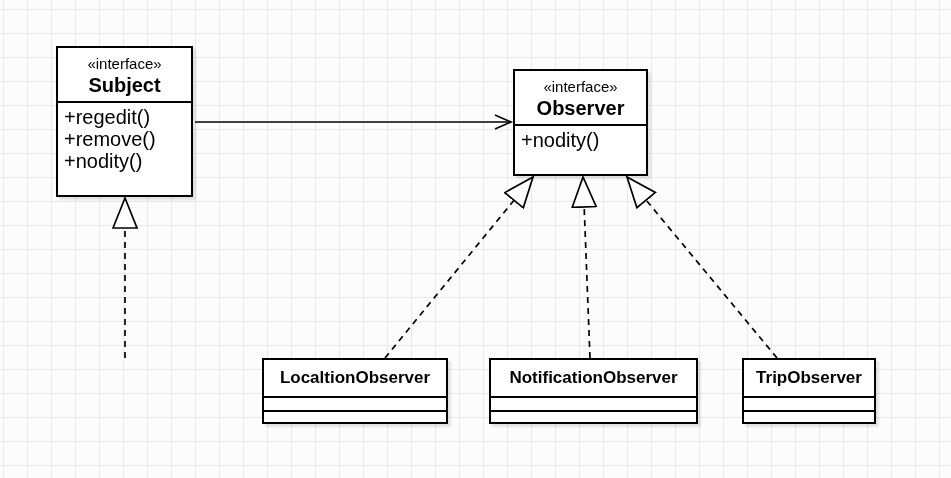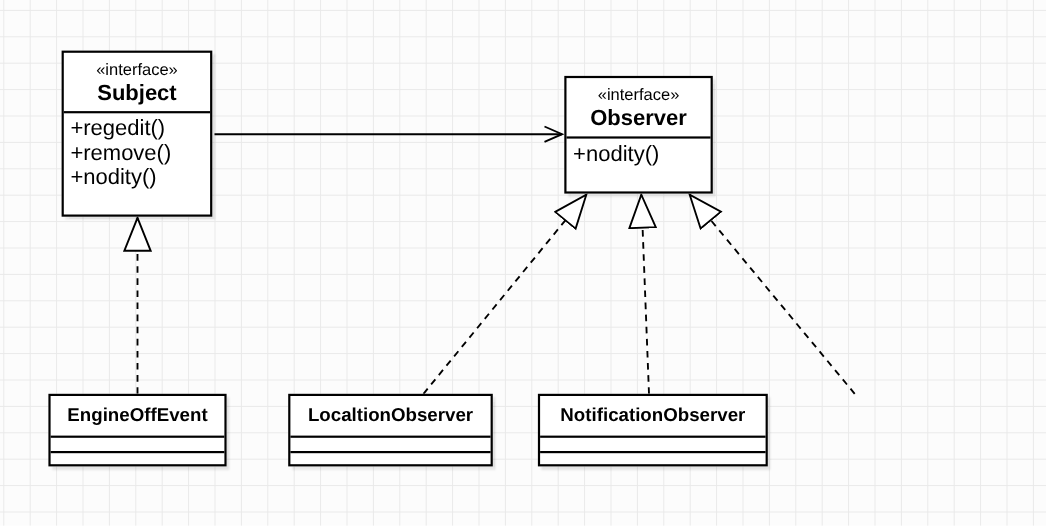--- a/index.html
+++ b/index.html
@@ -130,38 +130,38 @@
   <div class="uml-class" id="node-observer">
     <div class="uml-title">
       <div class="stereotype">«interface»</div>
       <div class="class-name">Observer</div>
     </div>
     <div class="uml-methods">
       <div>+nodity()</div>
     </div>
   </div>
 
-  <div class="uml-class concrete" id="node-engineoffevent">
-    <div class="uml-title">
-      <div class="class-name">EngineOffEvent</div>
-    </div>
-    <div class="compartment-empty"></div>
-    <div class="compartment-empty last"></div>
-  </div>
 
   <div class="uml-class concrete" id="node-localtionobserver">
     <div class="uml-title">
       <div class="class-name">LocaltionObserver</div>
     </div>
     <div class="compartment-empty"></div>
     <div class="compartment-empty last"></div>
   </div>
 
   <div class="uml-class concrete" id="node-notificationobserver">
     <div class="uml-title">
       <div class="class-name">NotificationObserver</div>
     </div>
     <div class="compartment-empty"></div>
     <div class="compartment-empty last"></div>
   </div>
 
+  <div class="uml-class concrete" id="node-tripobserver">
+    <div class="uml-title">
+      <div class="class-name">TripObserver</div>
+    </div>
+    <div class="compartment-empty"></div>
+    <div class="compartment-empty last"></div>
+  </div>
 
 </div>
 
 </body></html>

